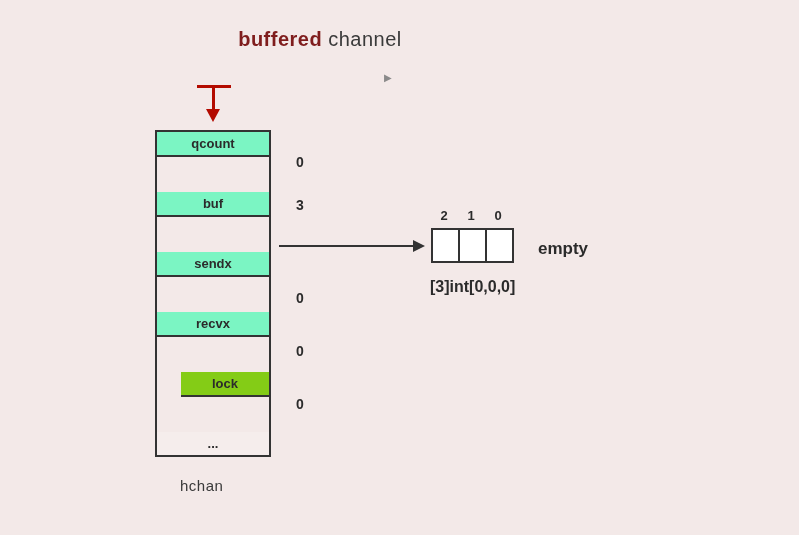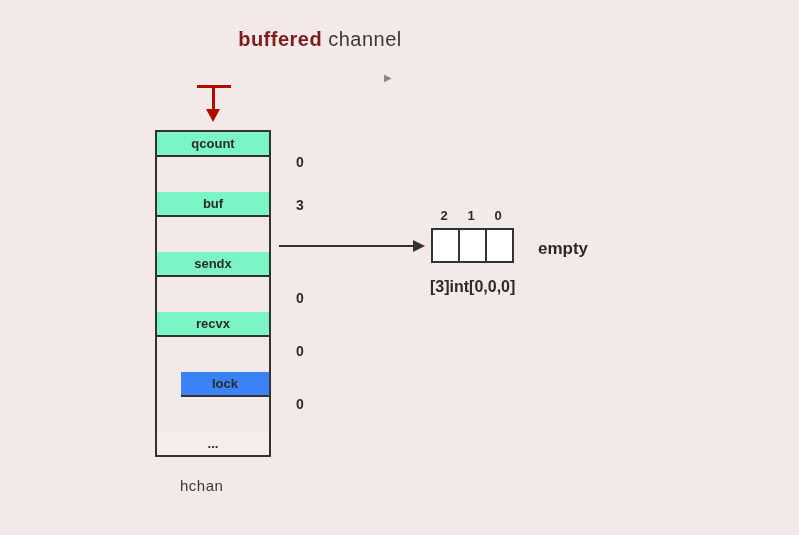--- a/index.html
+++ b/index.html
@@ -43,21 +43,21 @@
     position:absolute;left:155px;top:130px;width:112px;height:323px;
     border:2px solid #333;display:flex;flex-direction:column;gap:35px;
   }
   .row{
     flex:1;display:flex;align-items:center;justify-content:center;
     border-bottom:2px solid #333;
     font-size:13px;font-weight:bold;color:#2b2b2b;
   }
   .row:last-child{border-bottom:none;}
   .c-green{background:#7bf5c3;}
-  .c-lavender{background:#3b82f6;margin-left:24px;}
+  .c-lavender{background:#84cc16;margin-left:24px;}
   .c-plain{background:#f5edec;}
   
   .val{
     position:absolute;left:290px;width:20px;text-align:center;
     font-size:14px;font-weight:bold;color:#2b2b2b;line-height:14px;
   }
   
   .buf-line{position:absolute;left:279px;top:245px;width:136px;height:2px;background:#333;}
   .buf-head{
     position:absolute;left:413px;top:240px;width:0;height:0;

